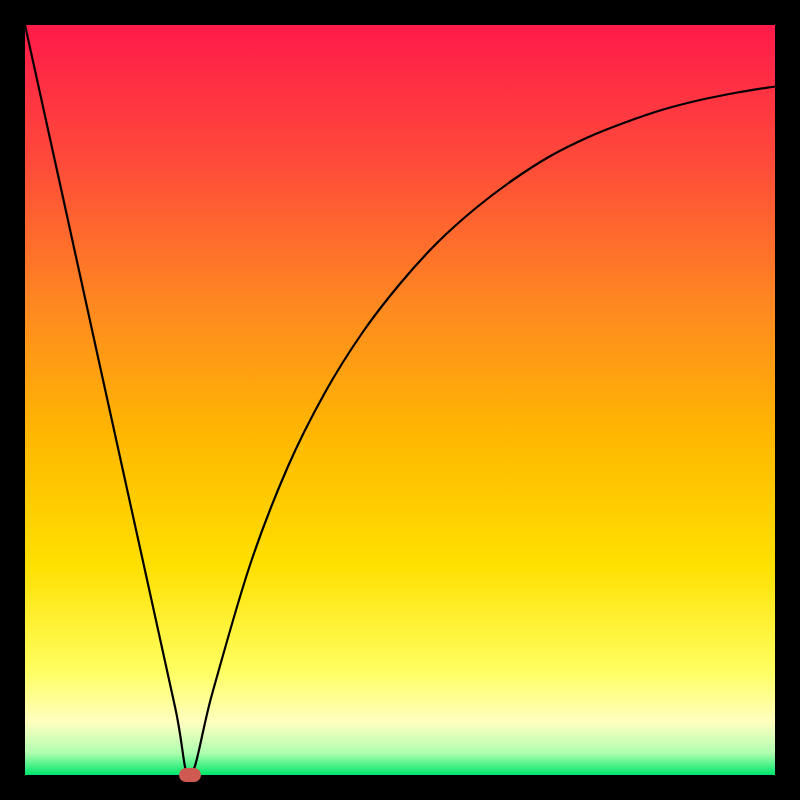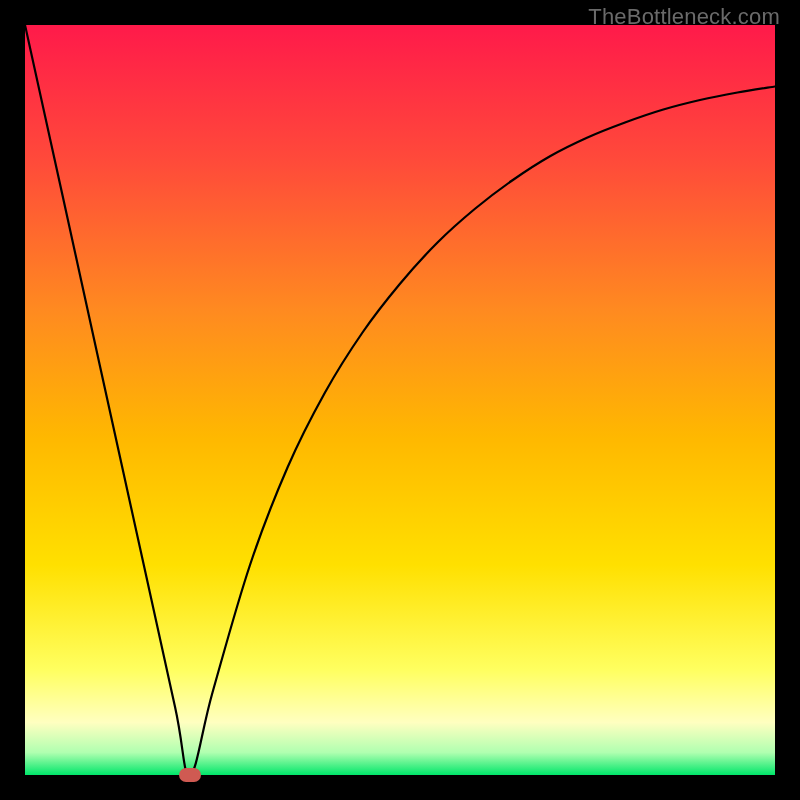--- a/index.html
+++ b/index.html
@@ -34,15 +34,14 @@
       <rect x="0" y="0" width="750" height="750" fill="url(#bg-grad)"></rect>
     </svg>
   </div>
 
   <svg class="curve" width="750" height="750" viewBox="0 0 750 750" preserveAspectRatio="none">
     <path id="curve-path" d="M 0.00 0.00 C 6.75 30.64, 24.00 108.83, 37.50 170.25 C 51.00 231.67, 61.50 279.82, 75.00 341.25 C 88.50 402.67, 99.00 450.21, 112.50 511.50 C 126.00 572.79, 140.55 638.82, 150.00 681.75 C 159.45 724.68, 158.25 752.57, 165.00 750.00 C 171.75 747.43, 176.70 705.30, 187.50 667.50 C 198.30 629.70, 211.50 580.50, 225.00 540.00 C 238.50 499.50, 249.00 473.55, 262.50 442.50 C 276.00 411.45, 286.50 391.80, 300.00 367.50 C 313.50 343.20, 324.00 327.07, 337.50 307.50 C 351.00 287.93, 361.50 274.95, 375.00 258.75 C 388.50 242.55, 399.00 231.00, 412.50 217.50 C 426.00 204.00, 436.50 194.96, 450.00 183.75 C 463.50 172.54, 474.00 164.70, 487.50 155.25 C 501.00 145.80, 511.50 138.94, 525.00 131.25 C 538.50 123.56, 549.00 118.58, 562.50 112.50 C 576.00 106.42, 586.50 102.50, 600.00 97.50 C 613.50 92.50, 624.00 88.80, 637.50 84.75 C 651.00 80.70, 661.50 78.11, 675.00 75.00 C 688.50 71.89, 699.00 69.93, 712.50 67.50 C 726.00 65.07, 743.25 62.58, 750.00 61.50" fill="none" stroke="#000000" stroke-width="2.2" stroke-linecap="round" stroke-linejoin="round"></path>
   </svg>
 
   <div id="opt-marker" class="marker" style="width: 22px; height: 14px; background: rgb(207, 90, 82); left: 179px; top: 768px; border-radius: 7px;"></div>
 
-  <div class="watermark" style="color: rgb(106, 106, 106);">TheBottleneck.com</div>
 
 </div>
 
 </body></html>

